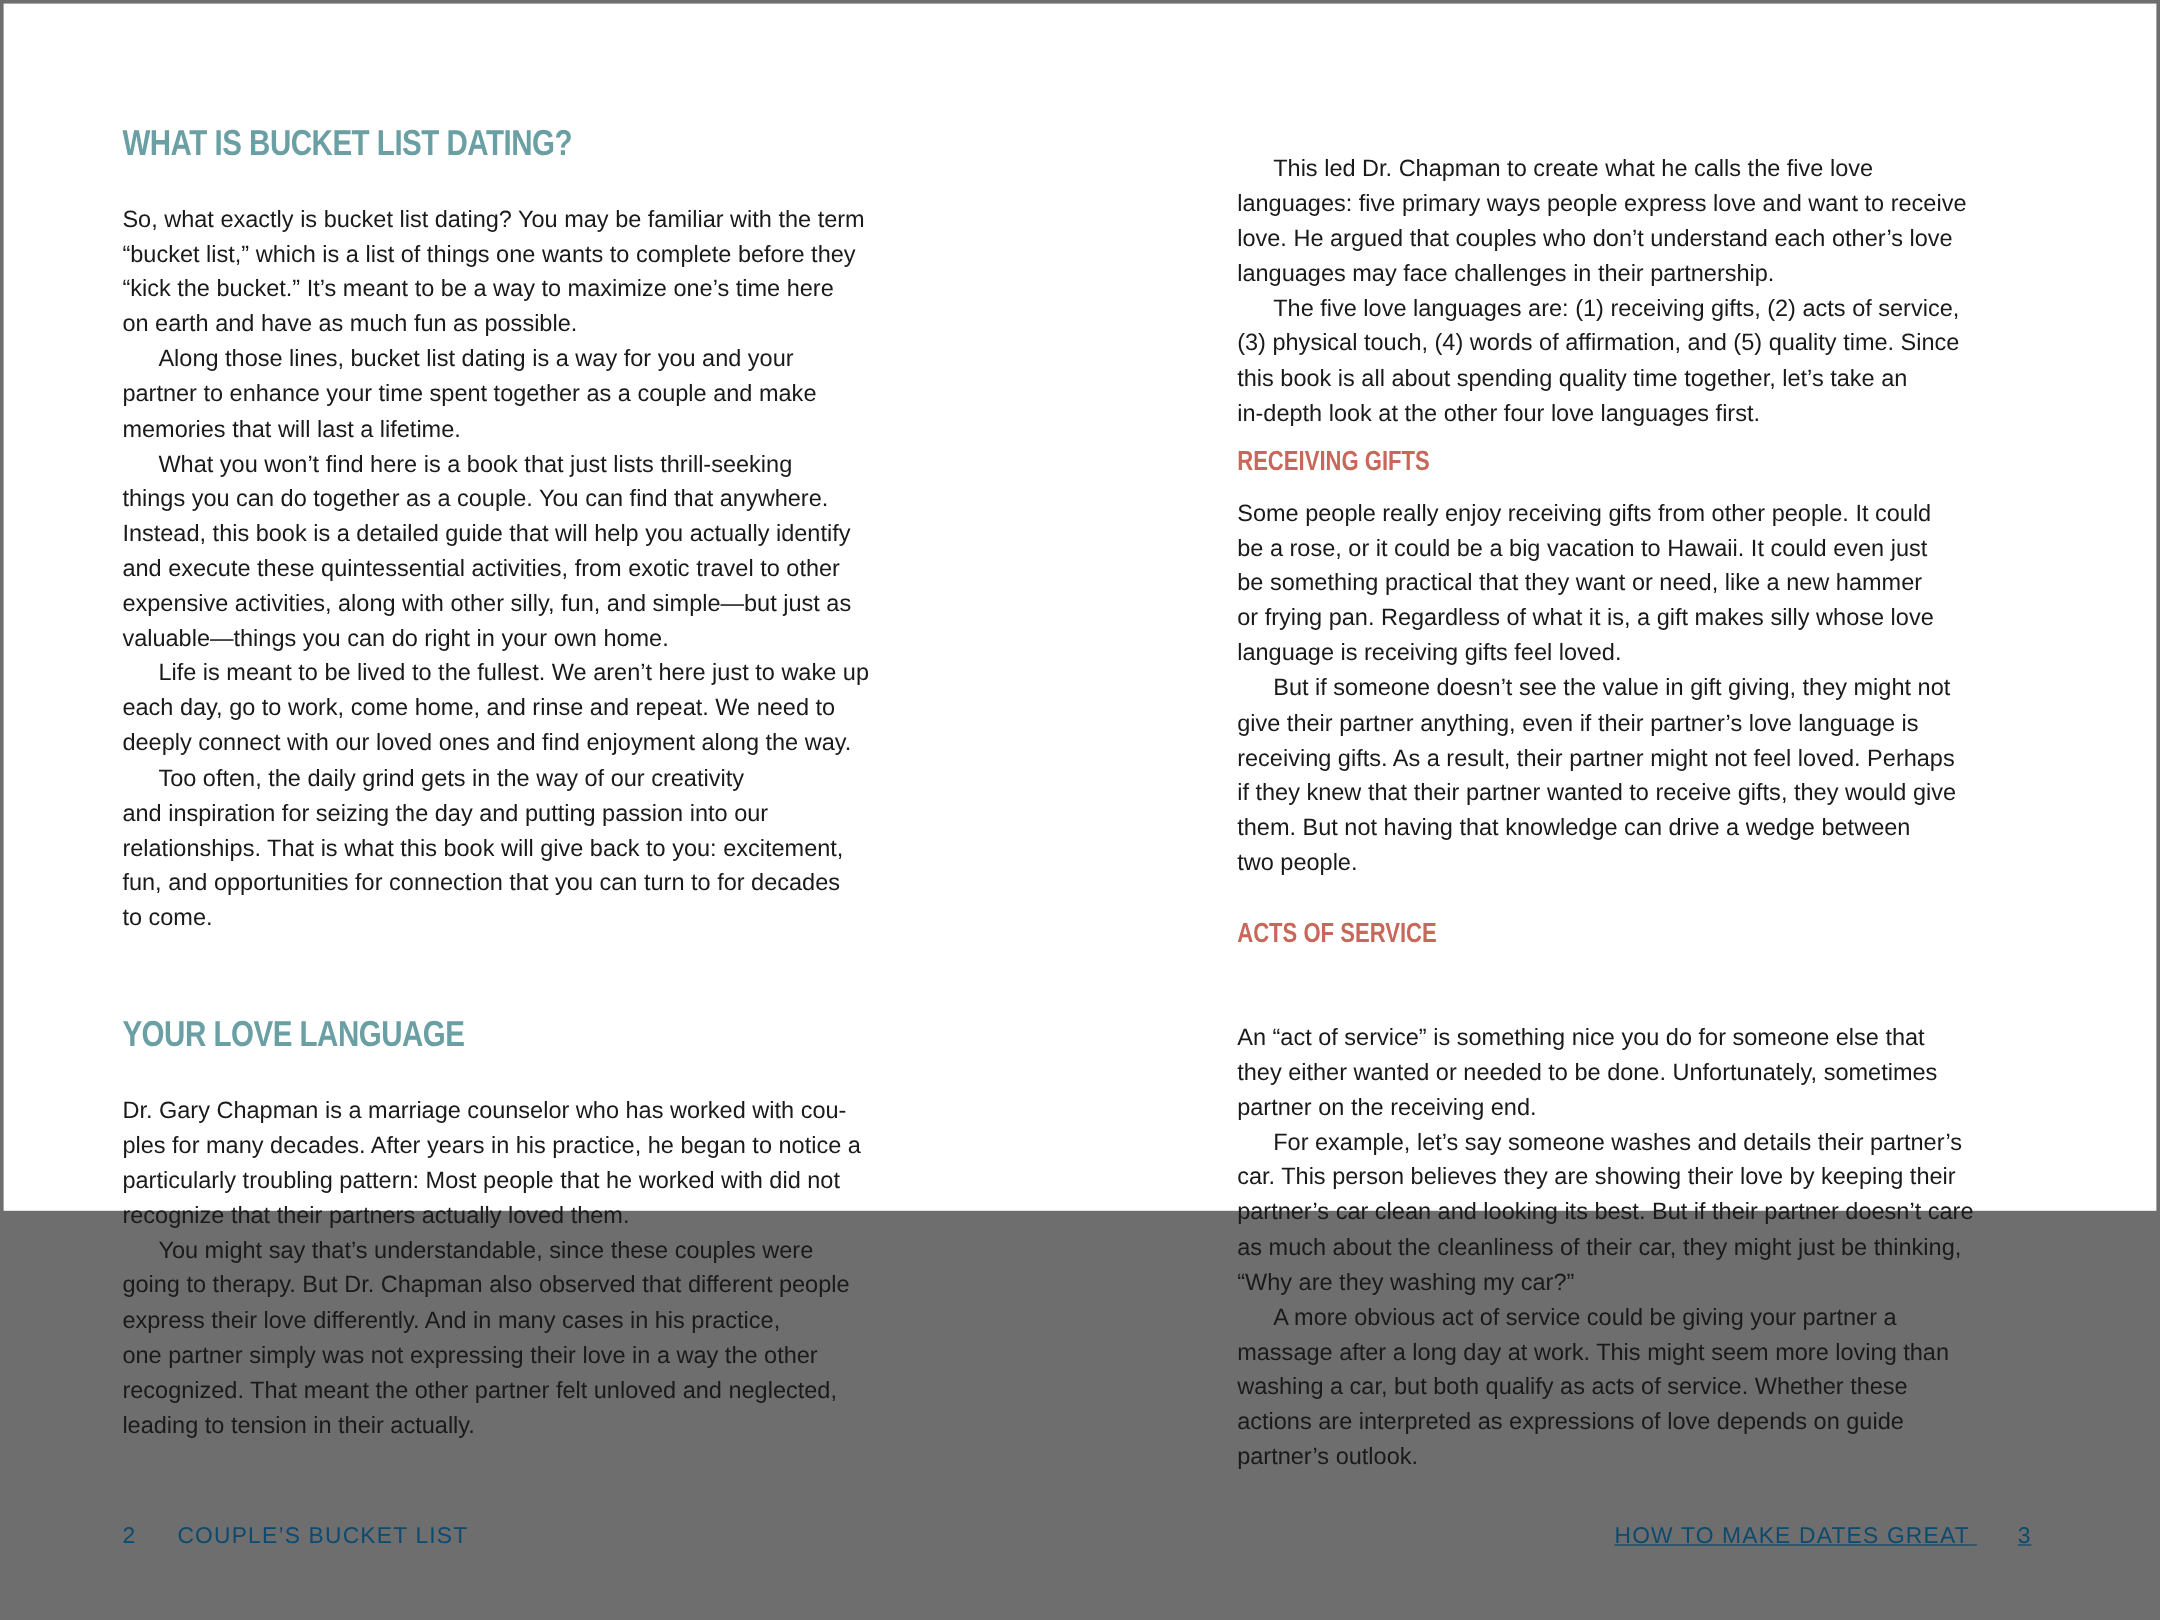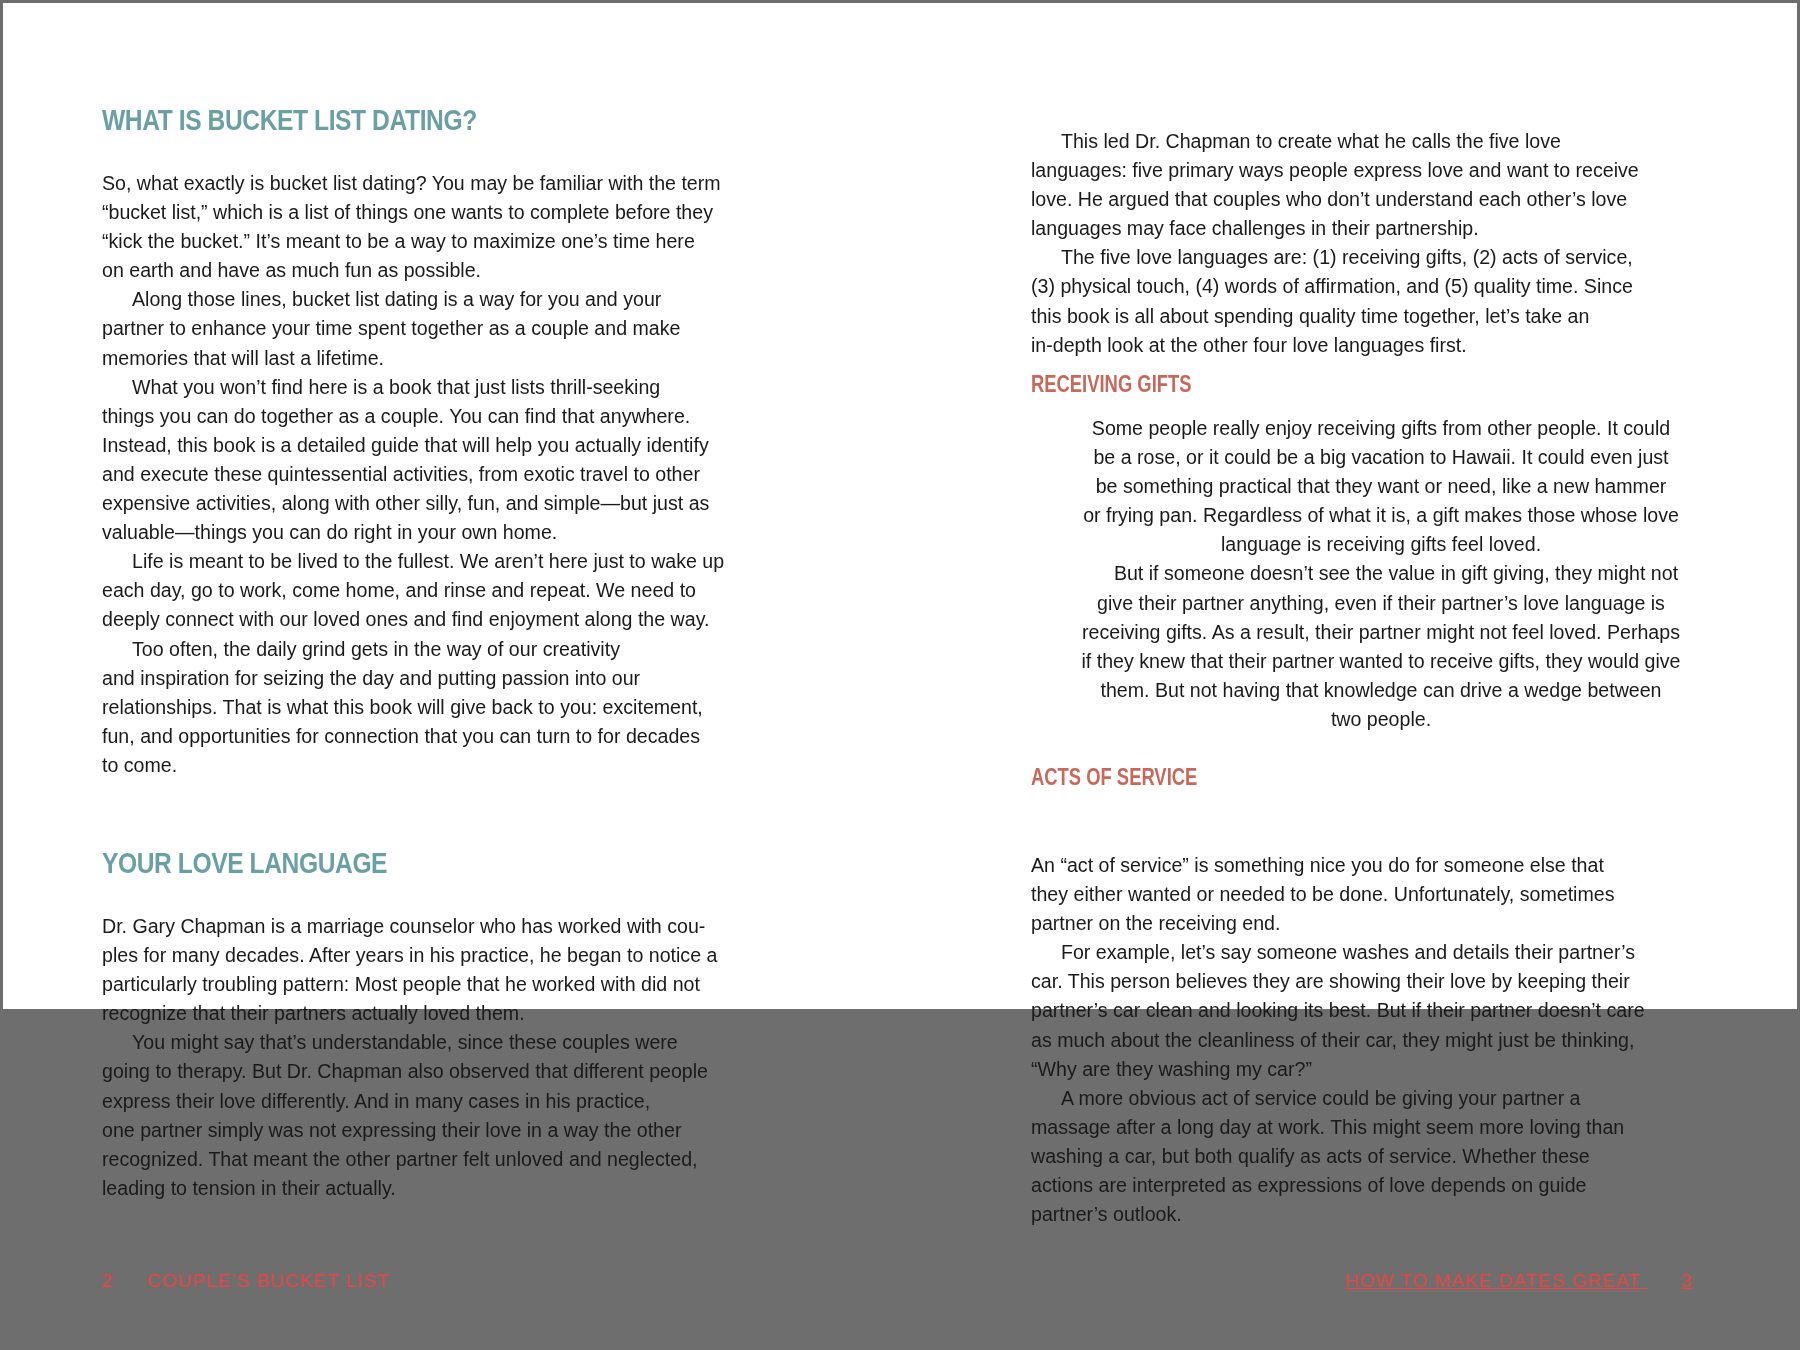--- a/index.html
+++ b/index.html
@@ -6,21 +6,21 @@
   body { width:1800px; height:1350px; background:#6e6e6e; position:relative; overflow:hidden; }
   .page { position:absolute; left:3px; top:3px; width:1794px; height:1006px; background:#ffffff; }
   .col { position:absolute; top:0; }
   .col-left { left:99px; width:690px; }
   .col-right { left:1028px; width:690px; }
   .h-main { position:absolute; left:0; font-family:"Liberation Sans", sans-serif; font-weight:bold; font-size:30px; letter-spacing:-0.5px; color:#6a9fa4; transform:scaleX(0.82); transform-origin:left top; white-space:nowrap; margin:0; }
   .h-sub { position:absolute; left:0; font-family:"Liberation Sans", sans-serif; font-weight:bold; font-size:23px; color:#c9685a; transform:scaleX(0.80); transform-origin:left top; white-space:nowrap; margin:0; }
   .para { position:absolute; left:0; width:700px; font-family:"Liberation Sans", sans-serif; font-size:19.6px; line-height:29.1px; color:#1a1a1a; }
   .line { display:block; white-space:nowrap; }
   .indent { padding-left:30px; }
-  .footer { position:absolute; top:1267px; font-family:"Liberation Sans", sans-serif; font-size:19px; letter-spacing:1px; color:#ef4444; white-space:nowrap; }
+  .footer { position:absolute; top:1267px; font-family:"Liberation Sans", sans-serif; font-size:19px; letter-spacing:1px; color:#0c4a6e; white-space:nowrap; }
   .footer-left { left:99px; }
   .footer-left .num { margin-right:28px; }
   .footer-right { right:104px;text-decoration:underline; }
   .footer-right .num { margin-left:34px; }
 </style>
 </head>
 <body>
 
 <div class="page">
 
@@ -71,25 +71,25 @@
         <span class="line">languages: five primary ways people express love and want to receive</span>
         <span class="line">love. He argued that couples who don’t understand each other’s love</span>
         <span class="line">languages may face challenges in their partnership.</span>
         <span class="line indent">The five love languages are: (1) receiving gifts, (2) acts of service,</span>
         <span class="line">(3) physical touch, (4) words of affirmation, and (5) quality time. Since</span>
         <span class="line">this book is all about spending quality time together, let’s take an</span>
         <span class="line">in-depth look at the other four love languages first.</span>
       </div>
 
     <h3 class="h-sub" style="top:368px;">RECEIVING GIFTS</h3>
-    <div class="para" style="top:411px;text-align:center;">
+    <div class="para" style="top:411px;">
         <span class="line">Some people really enjoy receiving gifts from other people. It could</span>
         <span class="line">be a rose, or it could be a big vacation to Hawaii. It could even just</span>
         <span class="line">be something practical that they want or need, like a new hammer</span>
-        <span class="line">or frying pan. Regardless of what it is, a gift makes those whose love</span>
+        <span class="line">or frying pan. Regardless of what it is, a gift makes silly whose love</span>
         <span class="line">language is receiving gifts feel loved.</span>
         <span class="line indent">But if someone doesn’t see the value in gift giving, they might not</span>
         <span class="line">give their partner anything, even if their partner’s love language is</span>
         <span class="line">receiving gifts. As a result, their partner might not feel loved. Perhaps</span>
         <span class="line">if they knew that their partner wanted to receive gifts, they would give</span>
         <span class="line">them. But not having that knowledge can drive a wedge between</span>
         <span class="line">two people.</span>
       </div>
 
     <h3 class="h-sub" style="top:761px;">ACTS OF SERVICE</h3>

